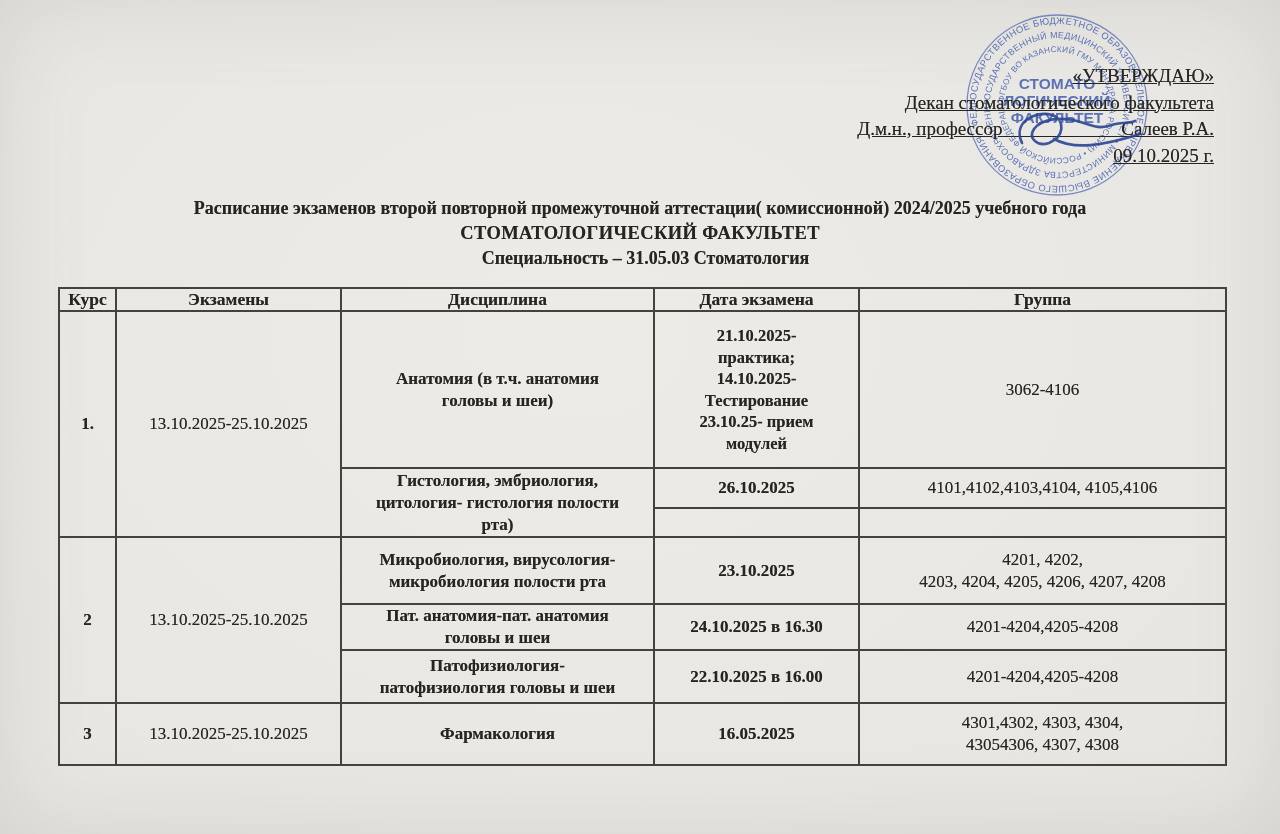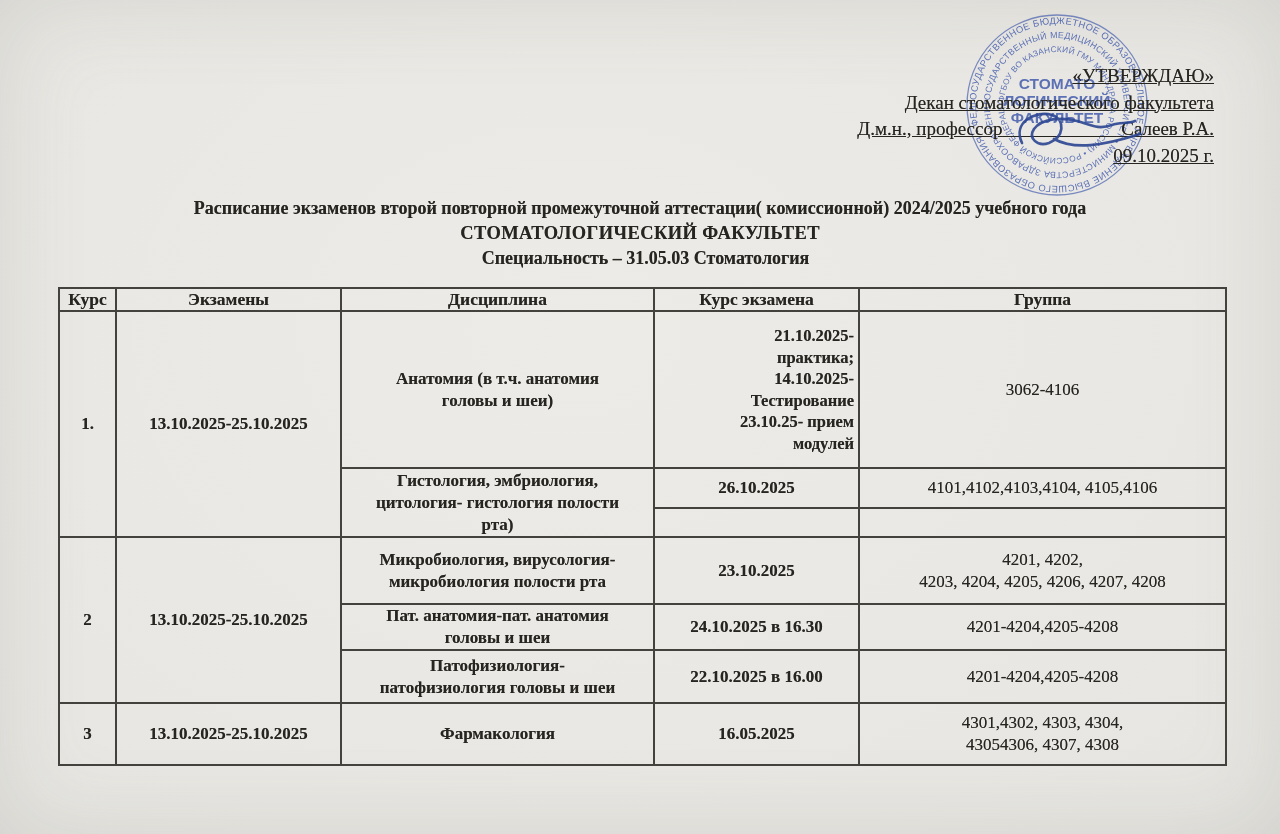--- a/index.html
+++ b/index.html
@@ -54,23 +54,23 @@
     overflow:hidden;
   }
   table.sched th{ font-weight:bold; font-size:17.5px;margin-left:24px; }
   .r-h{ height:23px; }
   .r1{ height:157px; } .r2{ height:40px; } .r3{ height:29px; }
   .r4{ height:67px; } .r5{ height:34px; } .r6{ height:53px;border-radius:11px; }
   .r7{ height:62px; }
   .b{ font-weight:bold; }
   .c-disc{ font-weight:bold; line-height:22px; }
   .c-date{ font-weight:bold; line-height:22px; }
-  .c-date.dense{ line-height:21.5px; font-size:16.5px;text-align:right; }
+  .c-date.dense{ line-height:21.5px; font-size:16.5px; }
   .c-group{ font-weight:normal; line-height:22px; }
-  .c-period{ font-weight:bold; }
+  .c-period{ font-weight:normal; }
   .top{ vertical-align:top; padding-top:4px; }
   .liftup{ vertical-align:middle; padding-bottom:50px; }
 </style>
 </head>
 <body>
 
 <div class="page">
 
   <svg class="stamp" width="190" height="190" viewBox="0 0 190 190">
     <defs>
@@ -119,21 +119,21 @@
         <col style="width:225px">
         <col style="width:313px">
       <col style="width:205px">
         <col style="width:367px">
     </colgroup>
     <tbody>
         <tr class="r-h">
       <th>Курс</th>
       <th>Экзамены</th>
       <th>Дисциплина</th>
-      <th>Курс экзамена</th>
+      <th>Дата экзамена</th>
       <th>Группа</th>
     </tr>
 
     <tr class="r1">
       <td class="b" rowspan="3">1.</td>
       <td class="c-period" rowspan="3">13.10.2025-25.10.2025</td>
       <td class="c-disc liftup">Анатомия (в т.ч. анатомия
 головы и шеи)</td>
       <td class="c-date dense">21.10.2025-
 практика;

